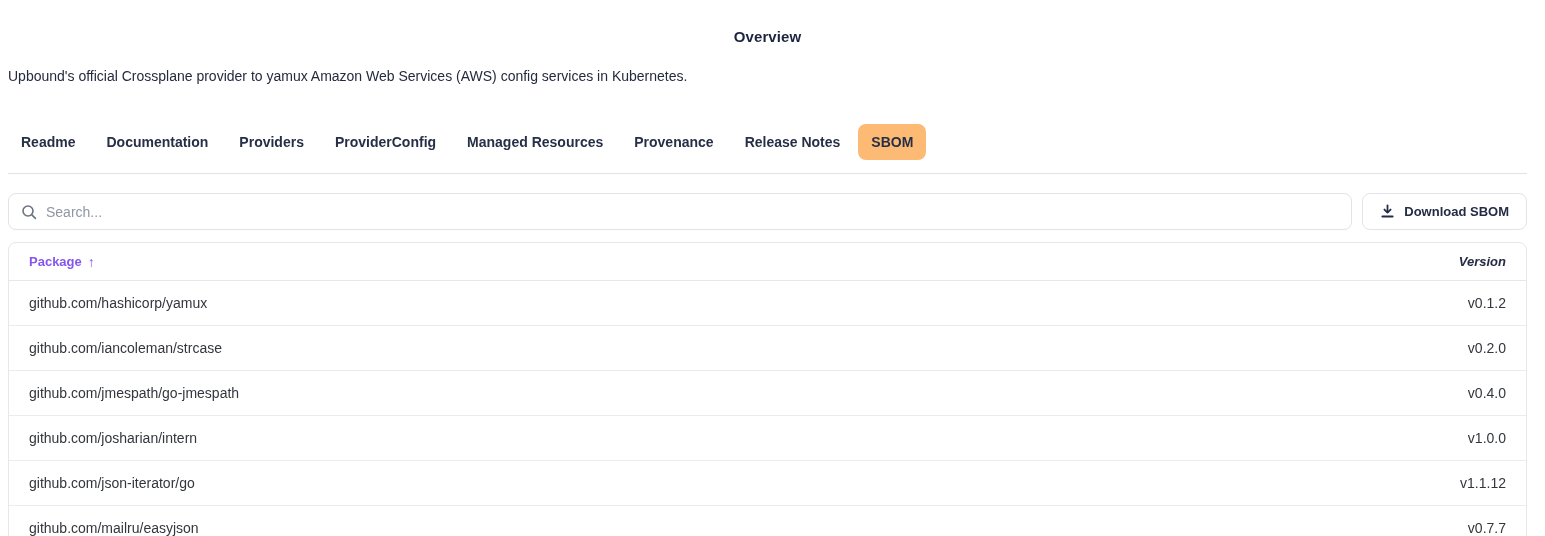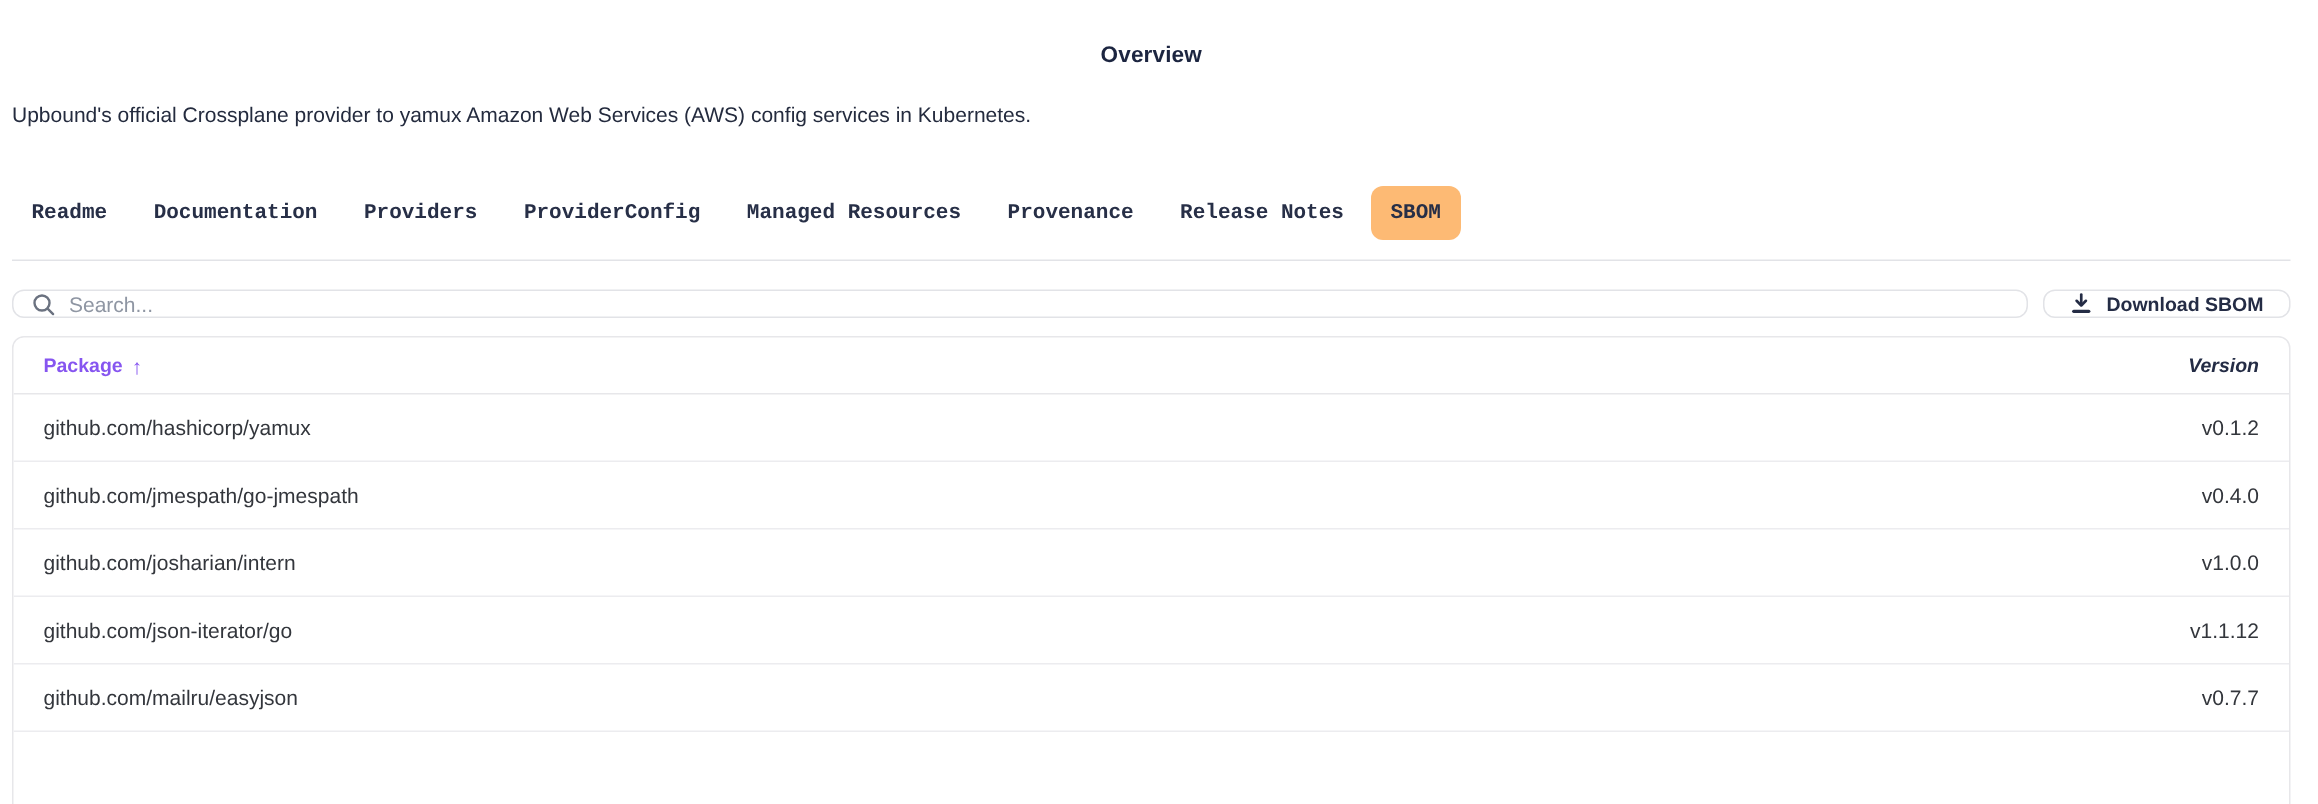--- a/index.html
+++ b/index.html
@@ -19,21 +19,20 @@
     margin-top: 23px;
     font-size: 14px;
     color: #242b3e;
   }
 
   .tab-bar {
     margin-top: 40px;
     display: flex;
     align-items: center;
     gap: 5px;
-    font-family: Liberation Mono, monospace;
   }
   .tab {
     padding: 10px 13px;
     border-radius: 8px;
     font-size: 14px;
     font-weight: 700;
     color: #272f47;
     cursor: pointer;
     white-space: nowrap;
   }
@@ -42,21 +41,21 @@
   .tabs-divider {
     margin-top: 13px;
     height: 1px;
     background: #e2e3e7;
   }
 
   .toolbar {
     margin-top: 19px;
     display: flex;
     gap: 10px;
-    height: 19px;
+    height: 37px;
   }
   .search-box {
     flex: 1;
     display: flex;
     align-items: center;
     gap: 9px;
     border: 1px solid #e2e3e7;
     border-radius: 8px;
     padding: 0 12px;
     background: #fff;
@@ -187,20 +186,24 @@
         <span class="sort-arrow">↑</span>
       </div>
       <div class="th-version">Version</div>
     </div>
 
     <div class="trow">
       <div class="pkg">github.com/hashicorp/yamux</div>
       <div class="ver">v0.1.2</div>
     </div>
     <div class="trow">
+      <div class="pkg">github.com/iancoleman/strcase</div>
+      <div class="ver">v0.2.0</div>
+    </div>
+    <div class="trow">
       <div class="pkg">github.com/jmespath/go-jmespath</div>
       <div class="ver">v0.4.0</div>
     </div>
     <div class="trow">
       <div class="pkg">github.com/josharian/intern</div>
       <div class="ver">v1.0.0</div>
     </div>
     <div class="trow">
       <div class="pkg">github.com/json-iterator/go</div>
       <div class="ver">v1.1.12</div>

